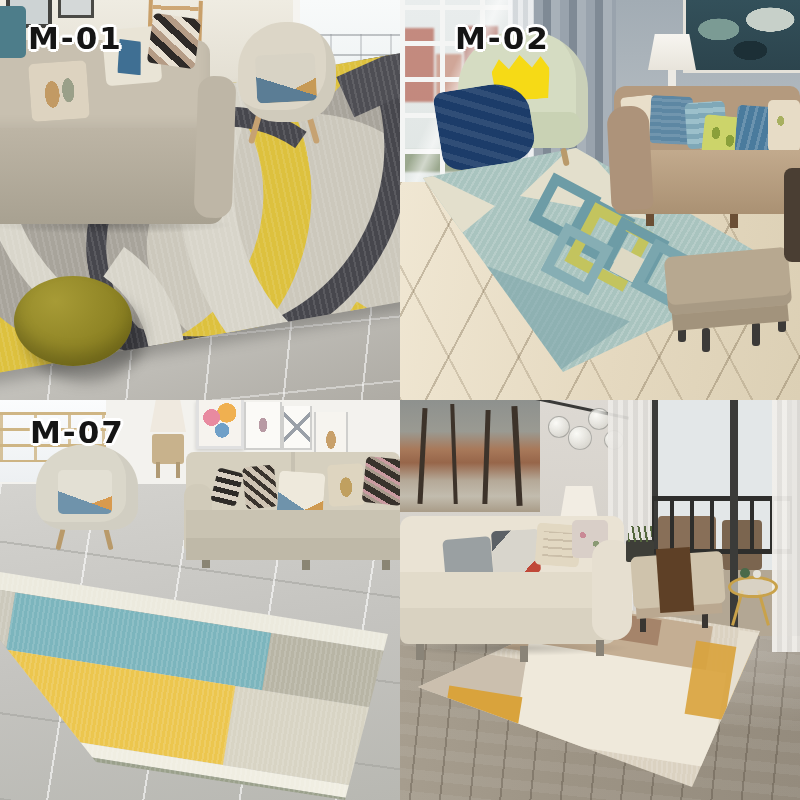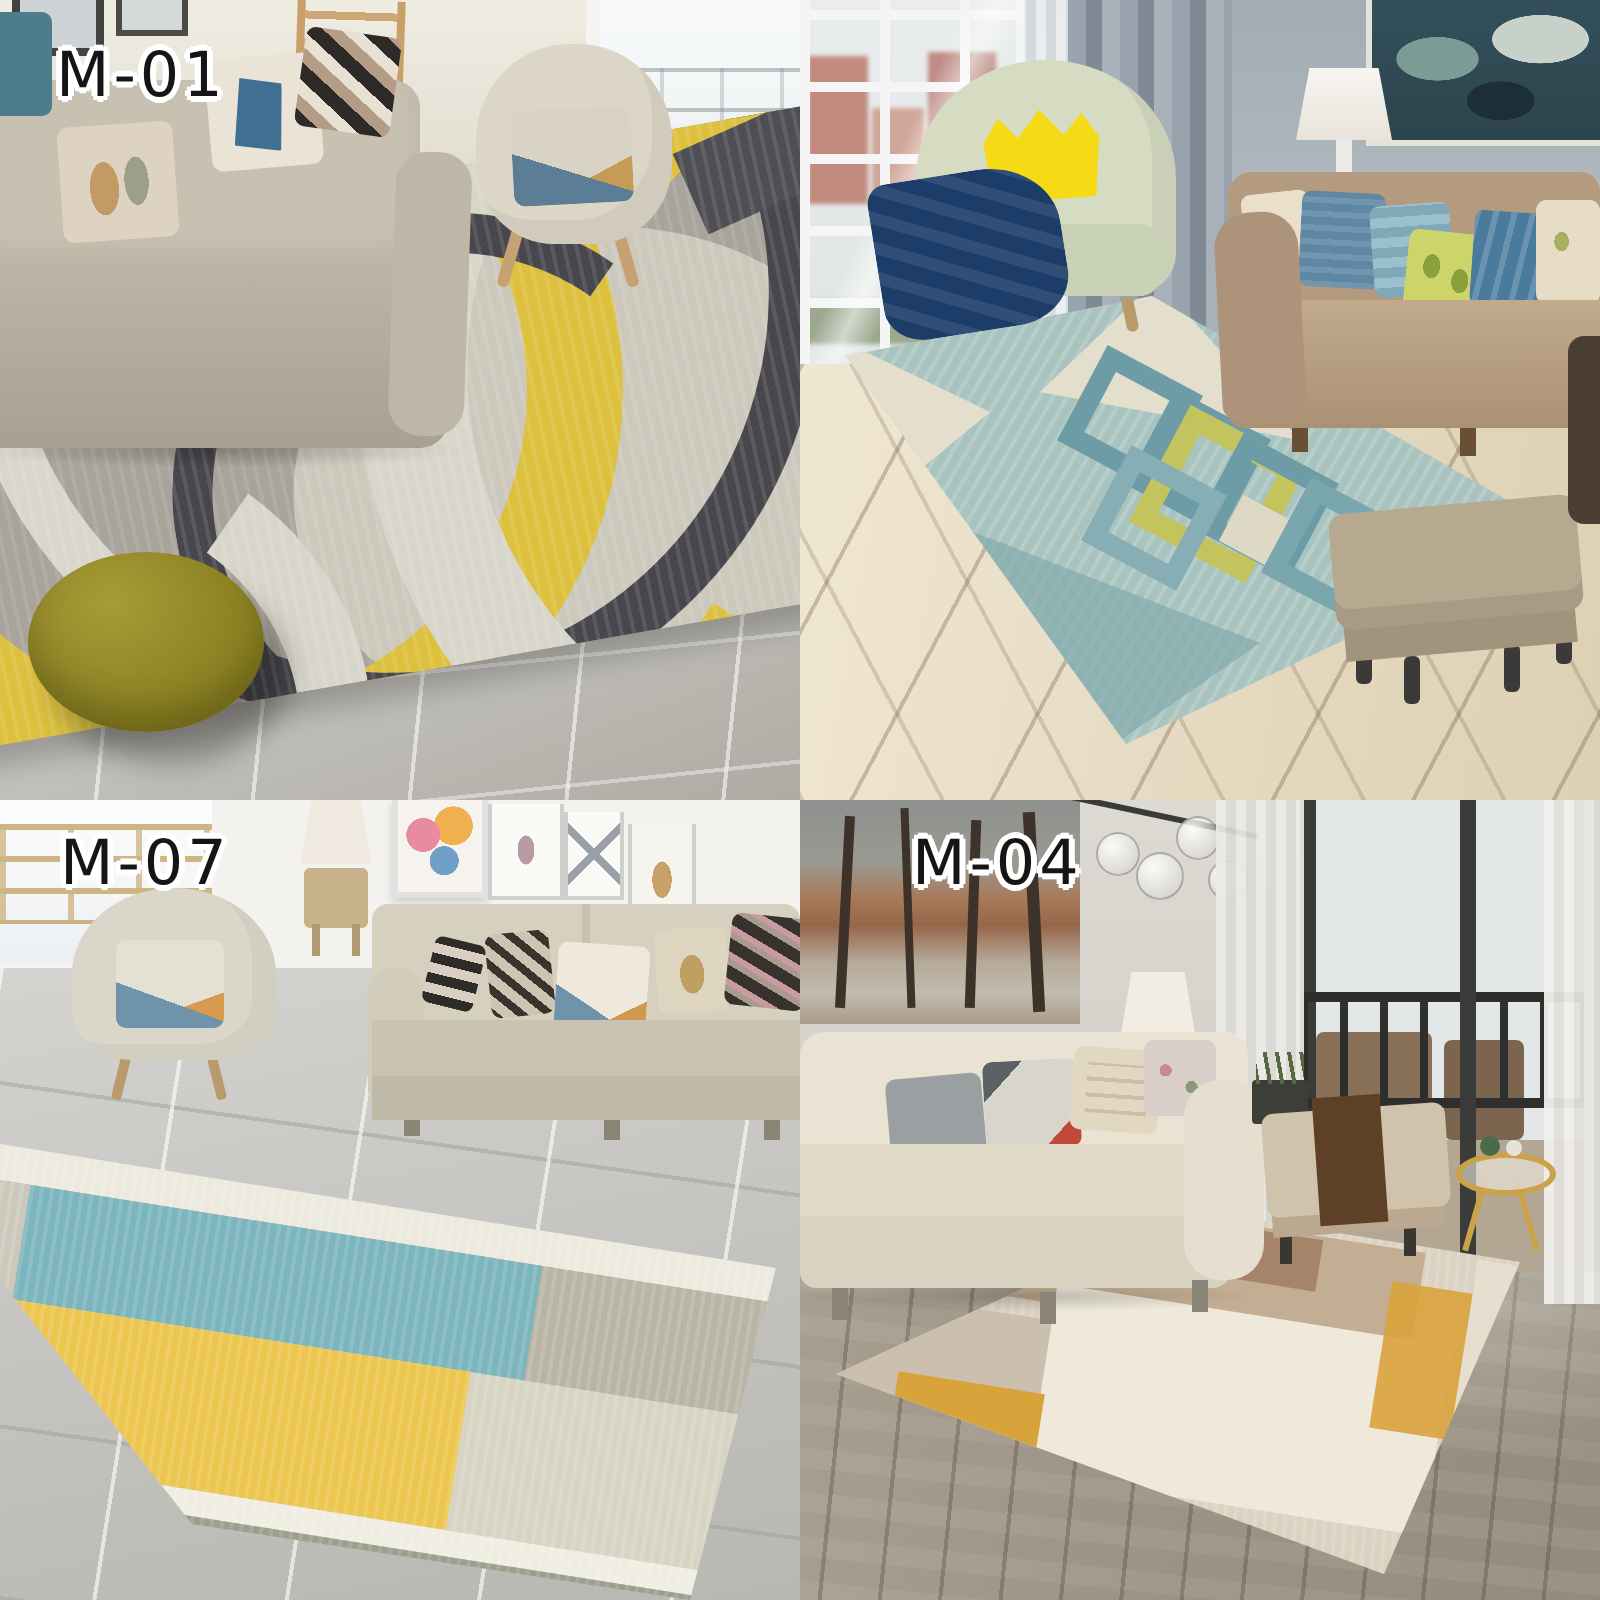--- a/index.html
+++ b/index.html
@@ -1,20 +1,20 @@
 <!DOCTYPE html>
 <html><head>
 <meta charset="utf-8">
 <style>
   html,body{margin:0;padding:0;background:#888;}
   .collage{position:relative;width:800px;height:800px;overflow:hidden;background:#ddd;
     font-family:"DejaVu Sans",sans-serif;display:grid;grid-template-columns:400px 400px;grid-template-rows:400px 400px;}
   .tile{position:relative;width:400px;height:400px;overflow:hidden;}
   .abs{position:absolute;}
-  .tile-label{position:absolute;z-index:60;font-weight:400;font-size:31px;letter-spacing:2px;color:#151515;
+  .tile-label{position:absolute;z-index:60;font-weight:700;font-size:31px;letter-spacing:2px;color:#151515;
     text-shadow:-3px 0 0 #fff,3px 0 0 #fff,0 -3px 0 #fff,0 3px 0 #fff,-2px -2px 0 #fff,2px -2px 0 #fff,-2px 2px 0 #fff,2px 2px 0 #fff;}
   .lbl1{left:28px;top:20px;} .lbl2{left:55px;top:20px;} .lbl3{left:30px;top:14px;} .lbl4{left:56px;top:14px;}
 
   
   .t1{background:#d9d7d2;}
   .q1-wall{left:0;top:0;width:400px;height:112px;background:linear-gradient(180deg,#efece2,#dfdacd);}
   .q1-frame1{left:6px;top:0;width:38px;height:24px;background:#cdd3d4;border:4px solid #42423f;border-top:0;}
   .q1-frame2{left:58px;top:0;width:30px;height:15px;background:#d4d8d8;border:3px solid #4a4a46;border-top:0;}
   .q1-ladder{left:148px;top:0;width:46px;height:52px;transform:rotate(2deg);
     background:repeating-linear-gradient(0deg,rgba(202,160,106,.9) 0 4px,transparent 4px 14px);
@@ -389,20 +389,21 @@
     <div class="abs q2-pb6"></div>
     <div class="abs q2-sofa-seat"></div>
     <div class="abs q2-sofa-arm"></div>
     <div class="abs q2-ol q2-ol1"></div>
     <div class="abs q2-ol q2-ol2"></div>
     <div class="abs q2-ol q2-ol3"></div>
     <div class="abs q2-ol q2-ol4"></div>
     <div class="abs q2-ott-side"></div>
     <div class="abs q2-ott-top"></div>
     <div class="abs q2-sidetable"></div>
+    <div class="tile-label lbl2">M-02</div>
   </section>
 
   <section class="tile t3">
     <div class="abs q3-wall"></div>
     <div class="abs q3-window"></div>
     <div class="abs q3-rail"></div>
     <div class="abs q3-lampshade"></div>
     <div class="abs q3-stool"></div>
     <div class="abs q3-stl q3-stl1"></div>
     <div class="abs q3-stl q3-stl2"></div>
@@ -505,16 +506,15 @@
     <div class="abs q4-otl q4-otl1"></div>
     <div class="abs q4-otl q4-otl2"></div>
     <div class="abs q4-ott-side"></div>
     <div class="abs q4-ott"></div>
     <div class="abs q4-runner"></div>
     <div class="abs q4-st-l q4-st-l1"></div>
     <div class="abs q4-st-l q4-st-l2"></div>
     <div class="abs q4-st-top"></div>
     <div class="abs q4-st-item1"></div>
     <div class="abs q4-st-item2"></div>
-    <div class="tile-label lbl4">M-04</div>
   </section>
 
 </div>
 
 </body></html>

